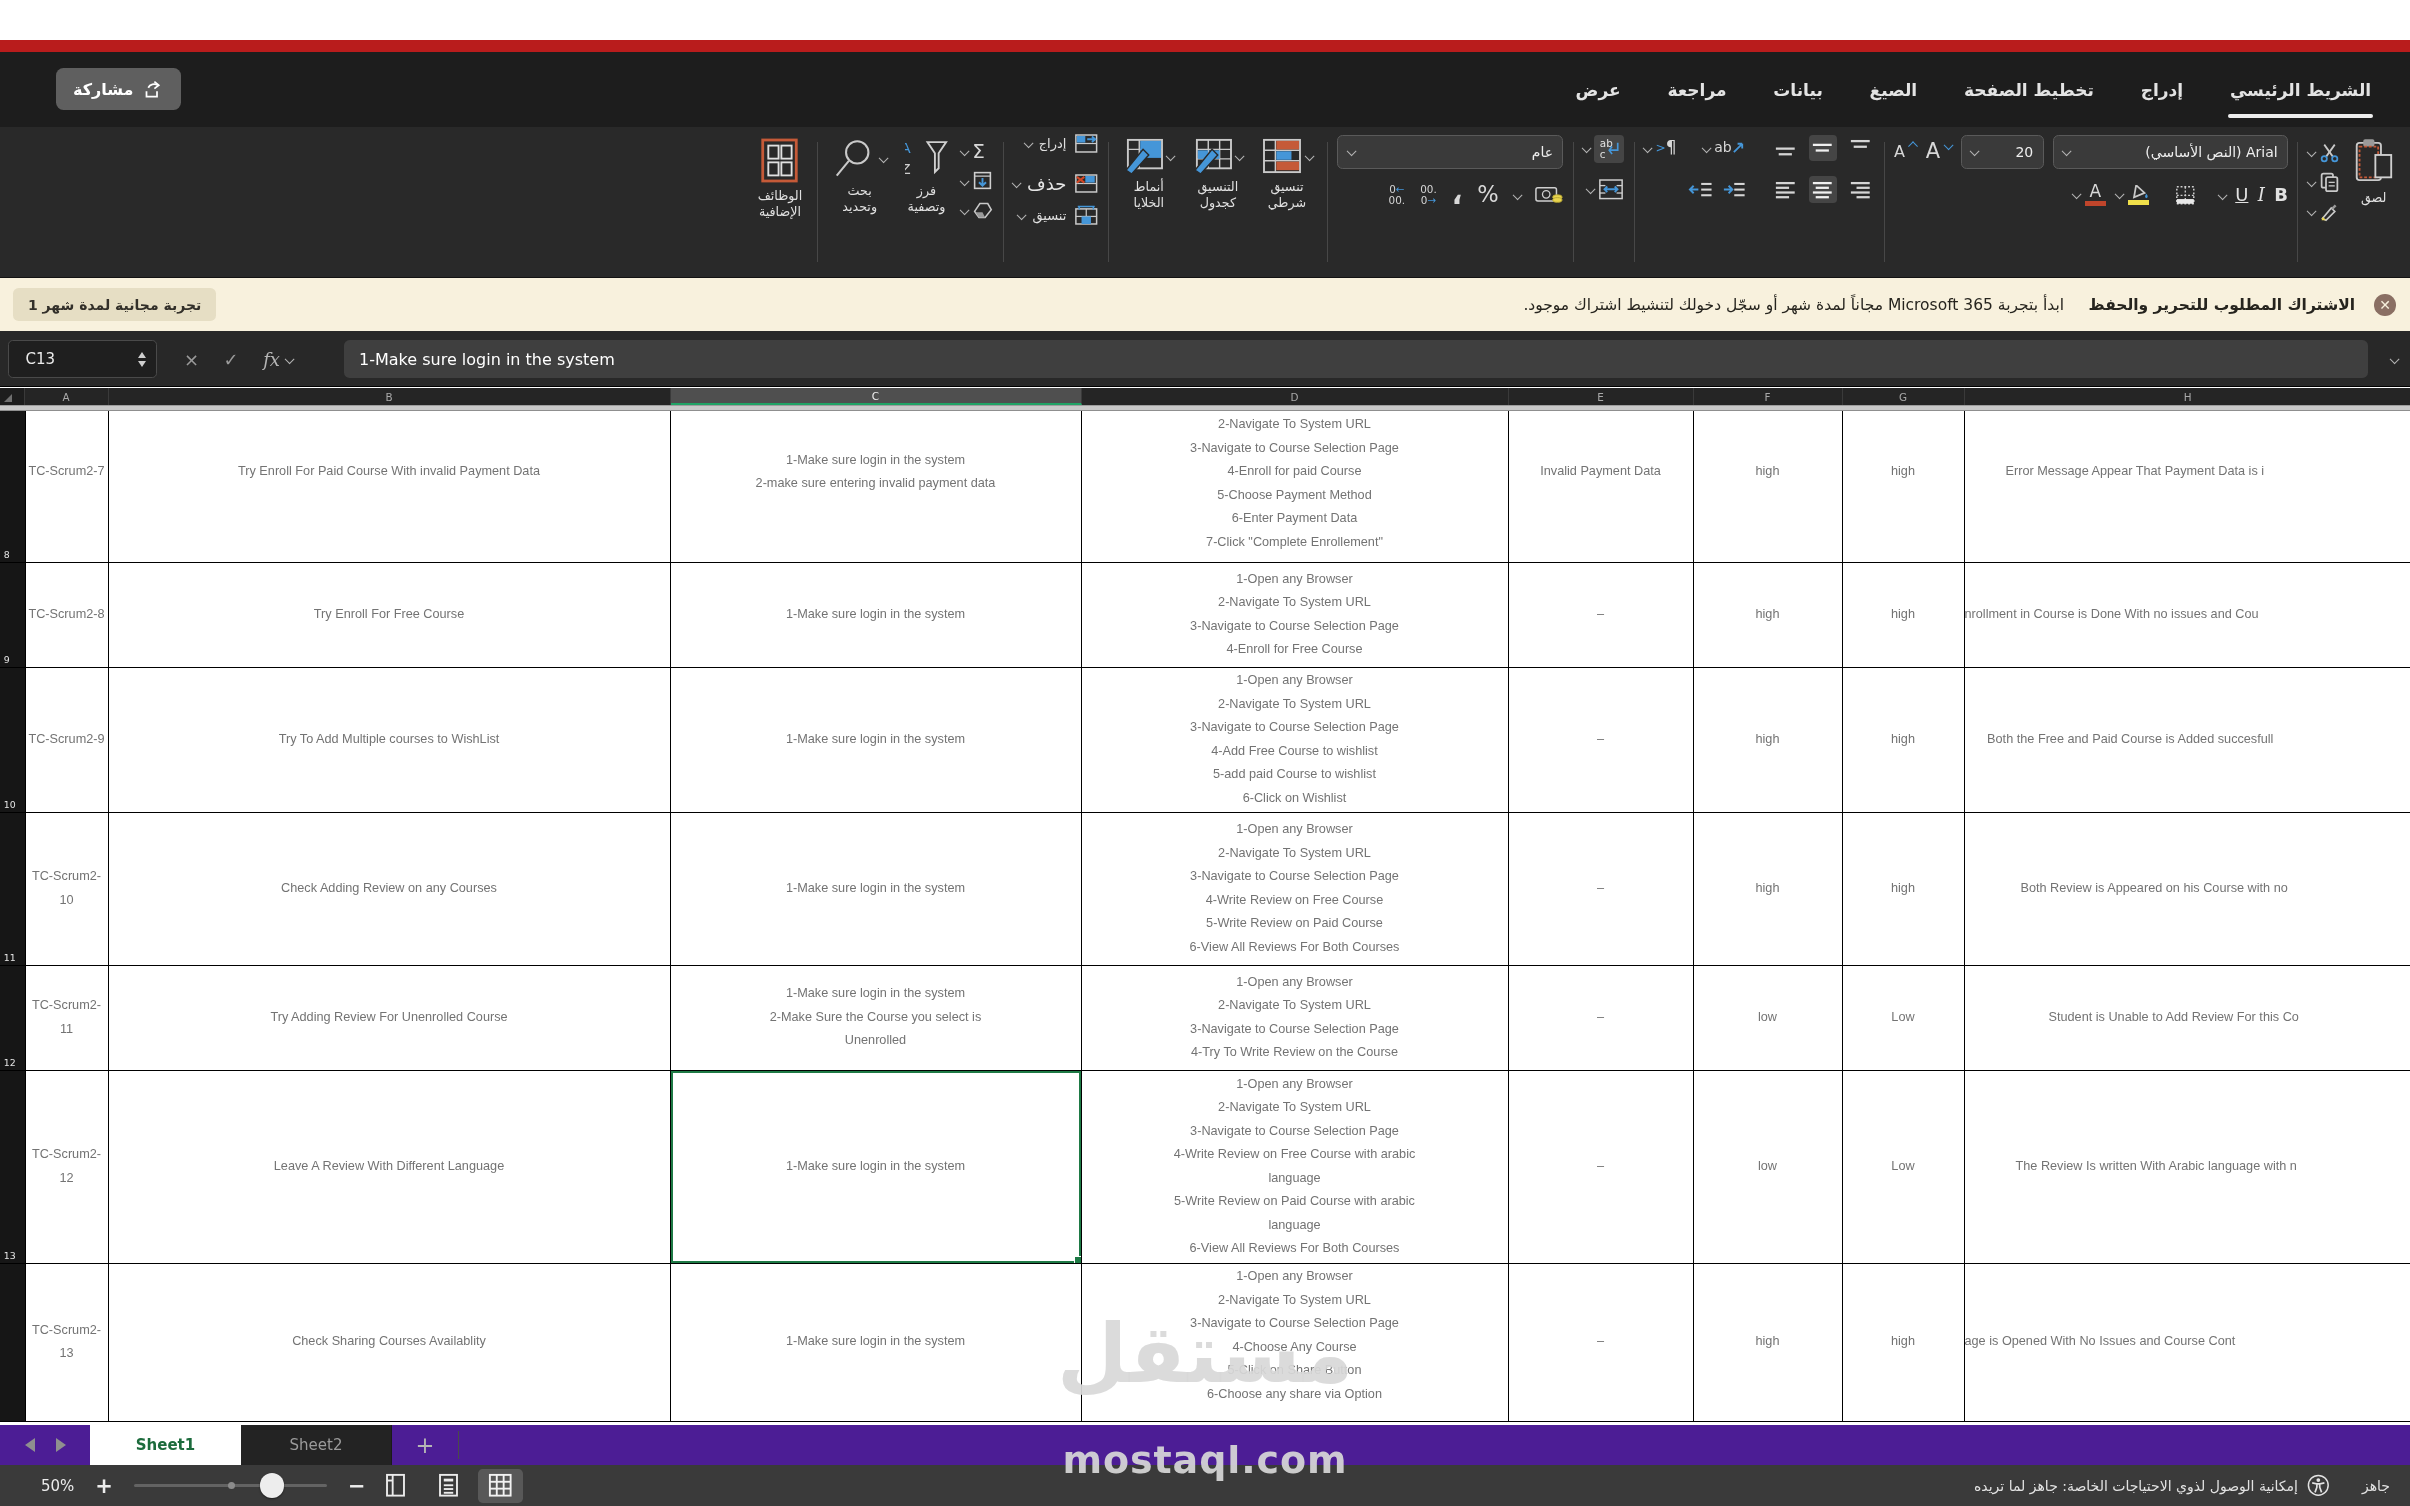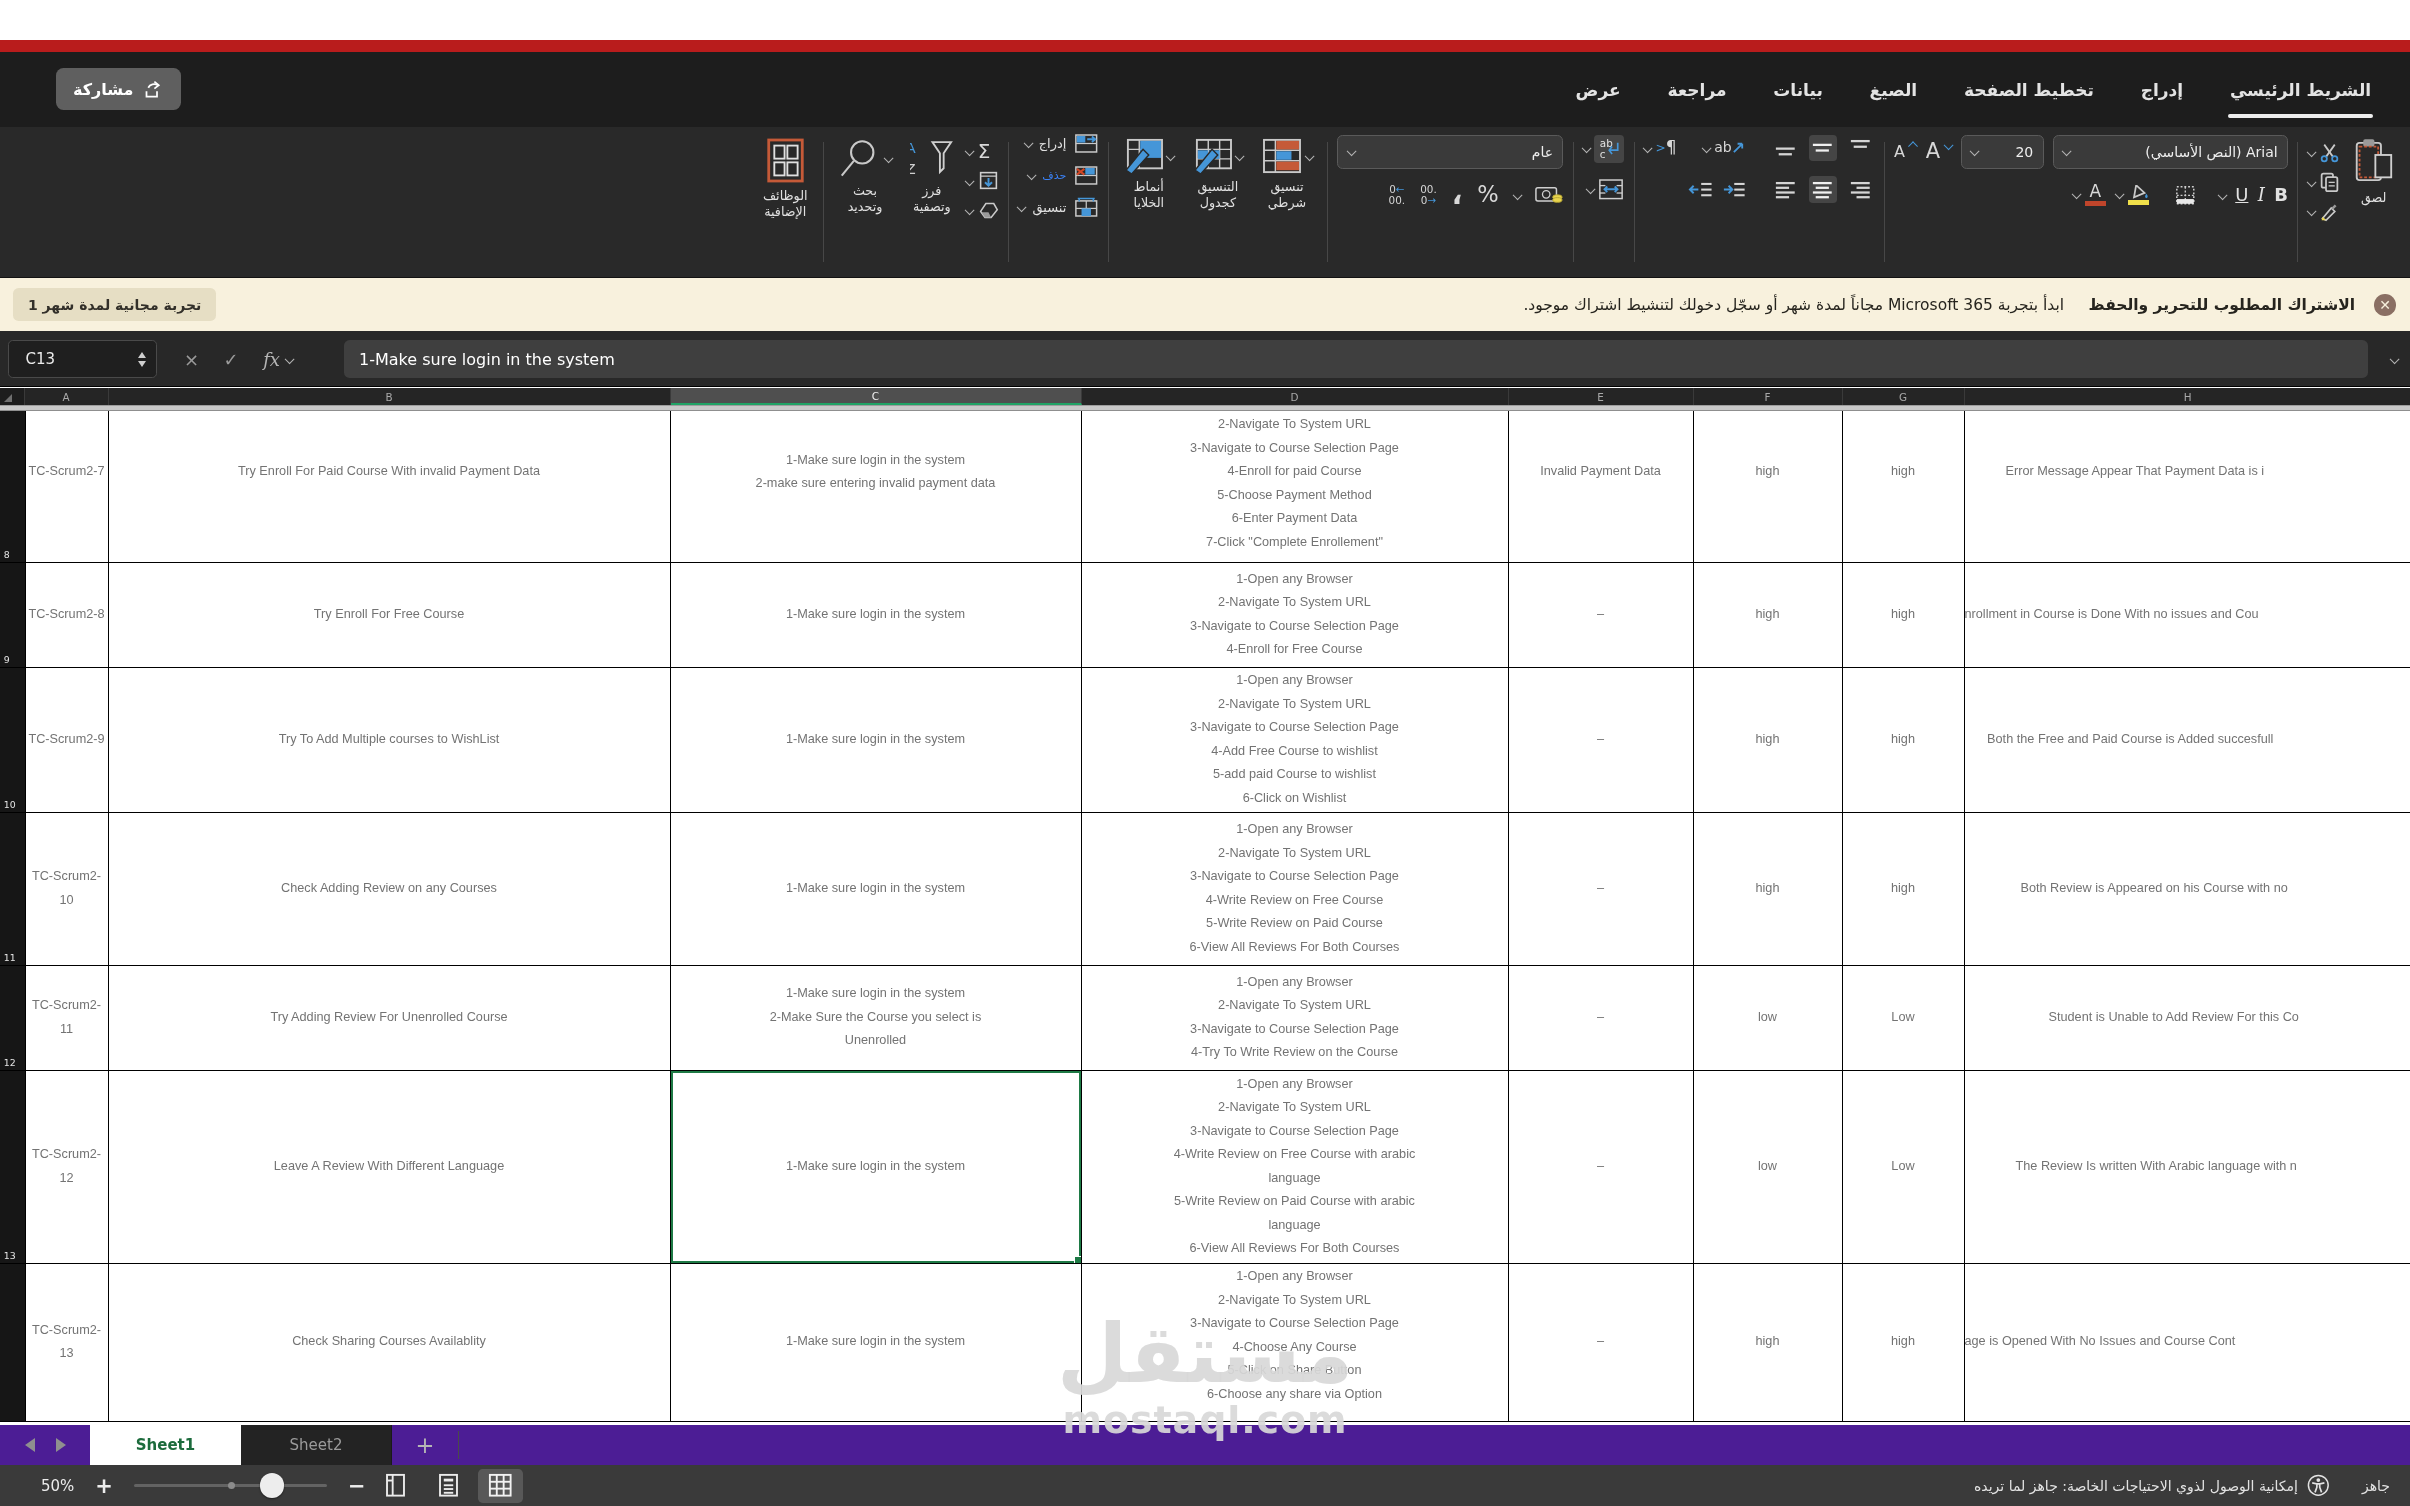--- a/index.html
+++ b/index.html
@@ -125,21 +125,21 @@
   .viewbtn{width:45px;height:34px;margin-left:7.5px;display:flex;align-items:center;justify-content:center;border-radius:4.7px;}
   .viewbtn.on{background:#585858;}
   #sb-right{margin-left:auto;display:flex;align-items:center;direction:rtl;gap:32px;padding-left:22.6px;
             padding-right:21px;color:#e2e2e2;font-size:14px;}
   #access{display:flex;align-items:center;gap:9.4px;direction:rtl;}
 
   
   #wm{left:1031px;top:1311px;width:348px;text-align:center;color:rgba(216,216,216,.92);
       pointer-events:none;z-index:50;}
   #wm .l1{font-size:81px;font-weight:bold;line-height:87px;}
-  #wm .l2{font-size:38px;font-weight:bold;letter-spacing:0.9px;}
+  #wm .l2{font-size:38px;font-weight:bold;letter-spacing:0.9px;margin-top:40px;}
 
   svg{display:block;}
 </style>
 </head>
 <body>
 
 <div id="app">
 
   <div id="titlebar" class="abs">
     <div id="search" class="abs">
@@ -504,21 +504,21 @@
       <span class="smbtn" style="direction:rtl;gap:7.5px;color:#e0e0e0;font-size:13px;">
         <svg width="24.5" height="21" viewBox="0 0 26 22">
             <rect x="2" y="2" width="22" height="18" fill="none" stroke="#c9c9c9" stroke-width="1.6"></rect>
             <line x1="2" y1="11" x2="24" y2="11" stroke="#c9c9c9" stroke-width="1.3"></line>
             <rect x="3" y="3" width="9" height="7" fill="#4596d8"></rect>
             <path d="M14 6.5 h8 M19 3.5 l3.5 3 -3.5 3" stroke="#4596d8" stroke-width="2" fill="none"></path>
           </svg>
         <span>إدراج</span>
           <span class="chev"></span>
       </span>
-      <span class="smbtn" style="direction:rtl;gap:7.5px;color:#3b82f6;font-size:11px;">
+      <span class="smbtn" style="direction:rtl;gap:7.5px;color:#e5e5e5;font-size:18px;margin-top:8px;">
         <svg width="24.5" height="21" viewBox="0 0 26 22">
             <rect x="2" y="2" width="22" height="18" fill="none" stroke="#c9c9c9" stroke-width="1.6"></rect>
             <line x1="2" y1="11" x2="24" y2="11" stroke="#c9c9c9" stroke-width="1.3"></line>
             <rect x="12" y="3" width="10" height="7" fill="#4596d8"></rect>
             <path d="M3 4 l8 6 M11 4 l-8 6" stroke="#d24726" stroke-width="2.2"></path>
           </svg>
         <span>حذف</span>
           <span class="chev"></span>
       </span>
       <span class="smbtn" style="direction:rtl;gap:7.5px;color:#e0e0e0;font-size:13px;">

